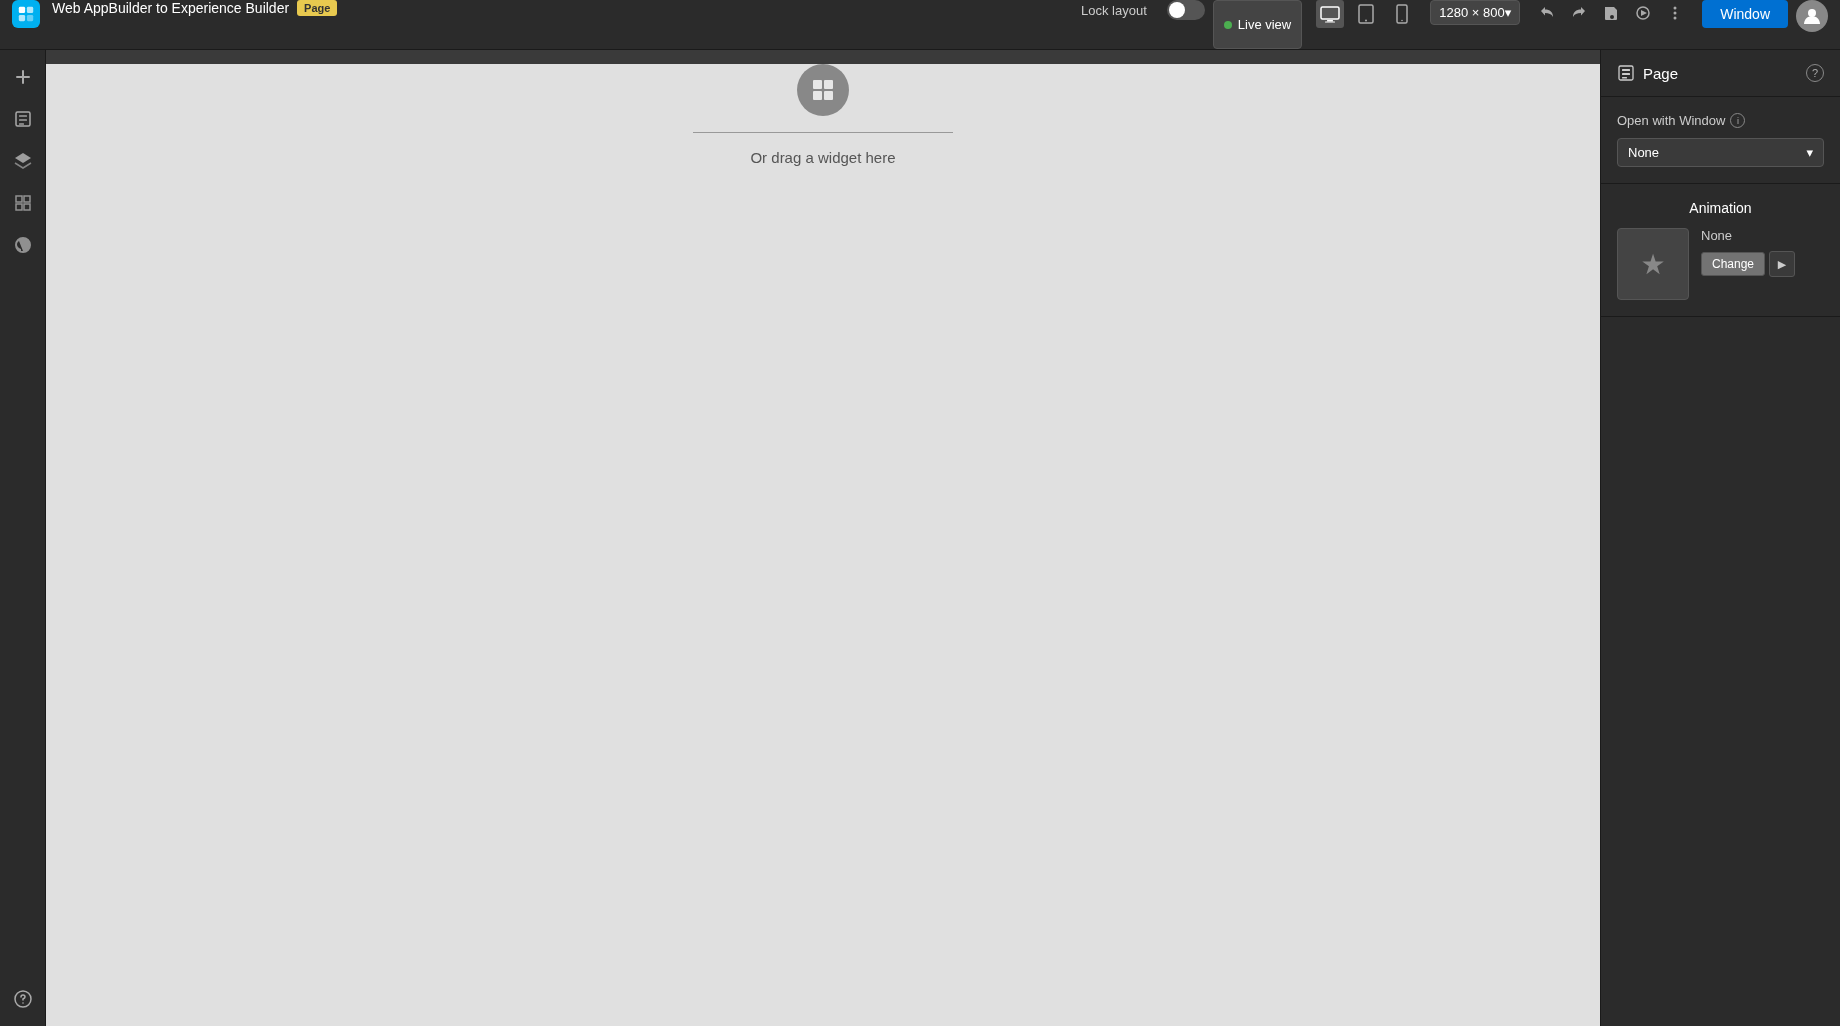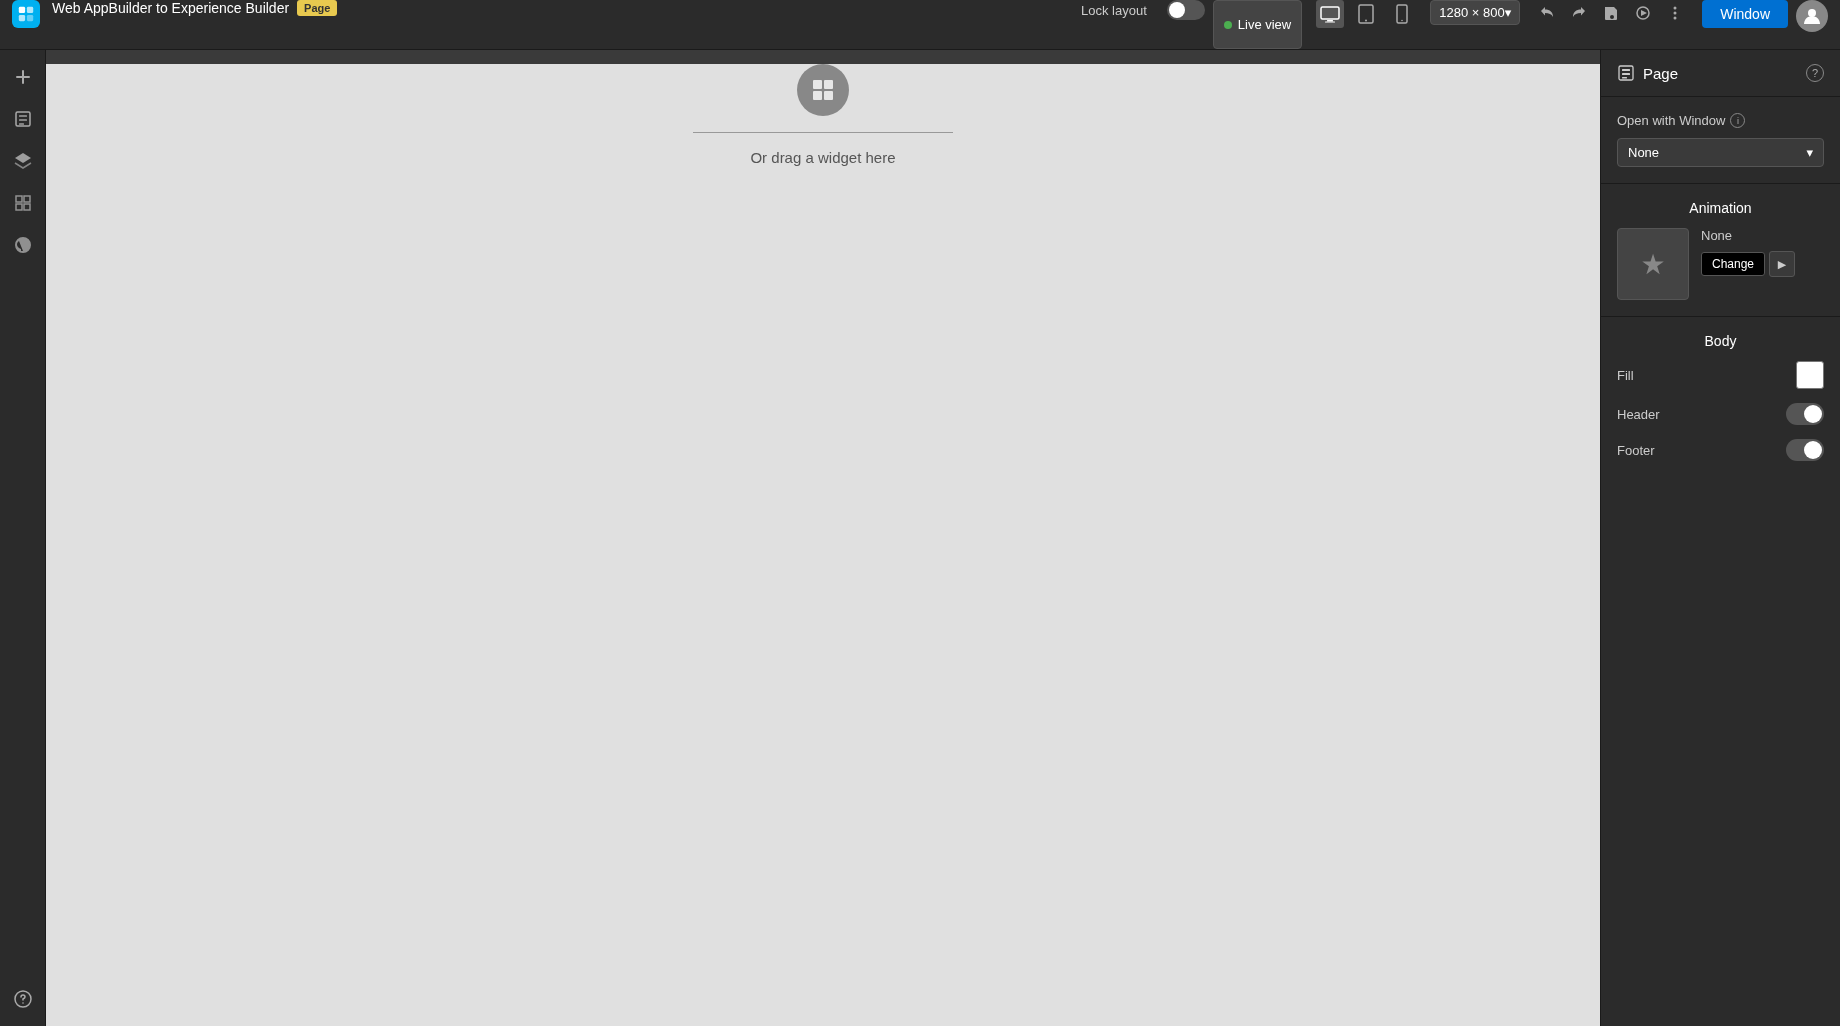--- a/index.html
+++ b/index.html
@@ -387,21 +387,21 @@
     .animation-name {
       color: #ccc;
       font-size: 13px;
     }
     .animation-controls {
       display: flex;
       align-items: center;
       gap: 4px;
     }
     .change-btn {
-      background: #000000;
+      background: #737373;
       border: 1px solid #555;
       border-radius: 3px;
       color: #fff;
       padding: 4px 10px;
       cursor: pointer;
       font-size: 12px;
     }
     .play-btn {
       background: #3a3a3a;
       border: 1px solid #555;
@@ -658,33 +658,15 @@
         <div class="animation-info">
           <span class="animation-name">None</span>
           <div class="animation-controls">
             <button class="change-btn">Change</button>
             <div class="play-btn">▶</div>
           </div>
         </div>
       </div>
     </div>
 
-    <div class="body-section">
-      <div class="section-title">Body</div>
-
-      <div class="fill-row">
-        <span class="panel-label">Fill</span>
-        <div class="color-swatch"></div>
-      </div>
-
-      <div class="toggle-row">
-        <span class="toggle-label">Header</span>
-        <div class="toggle-off"></div>
-      </div>
-
-      <div class="toggle-row">
-        <span class="toggle-label">Footer</span>
-        <div class="toggle-off"></div>
-      </div>
-    </div>
   </div>
 
 </div>
 
 </body></html>

